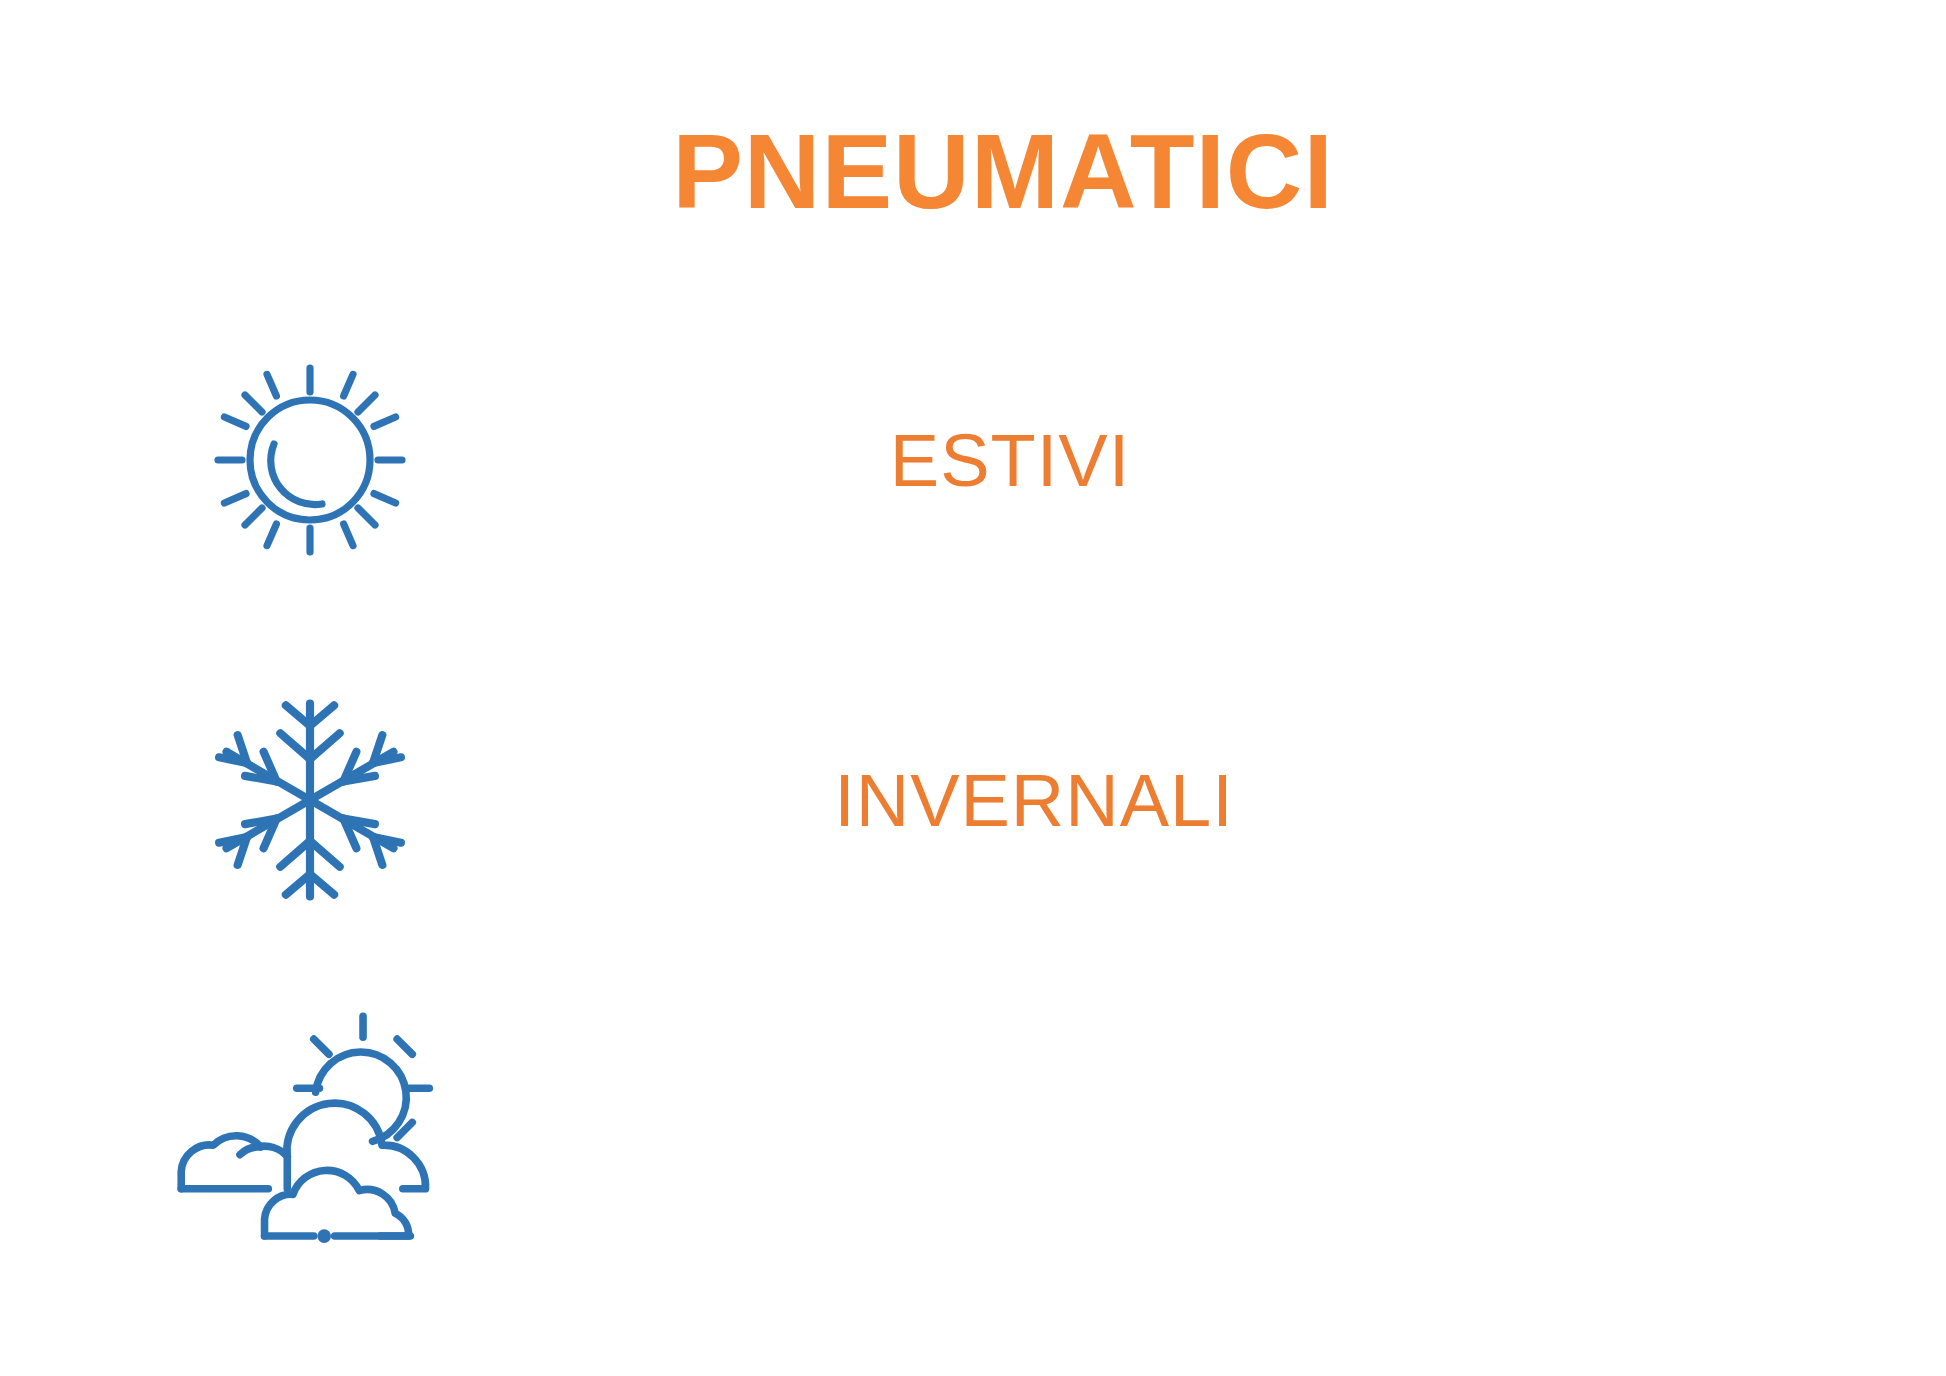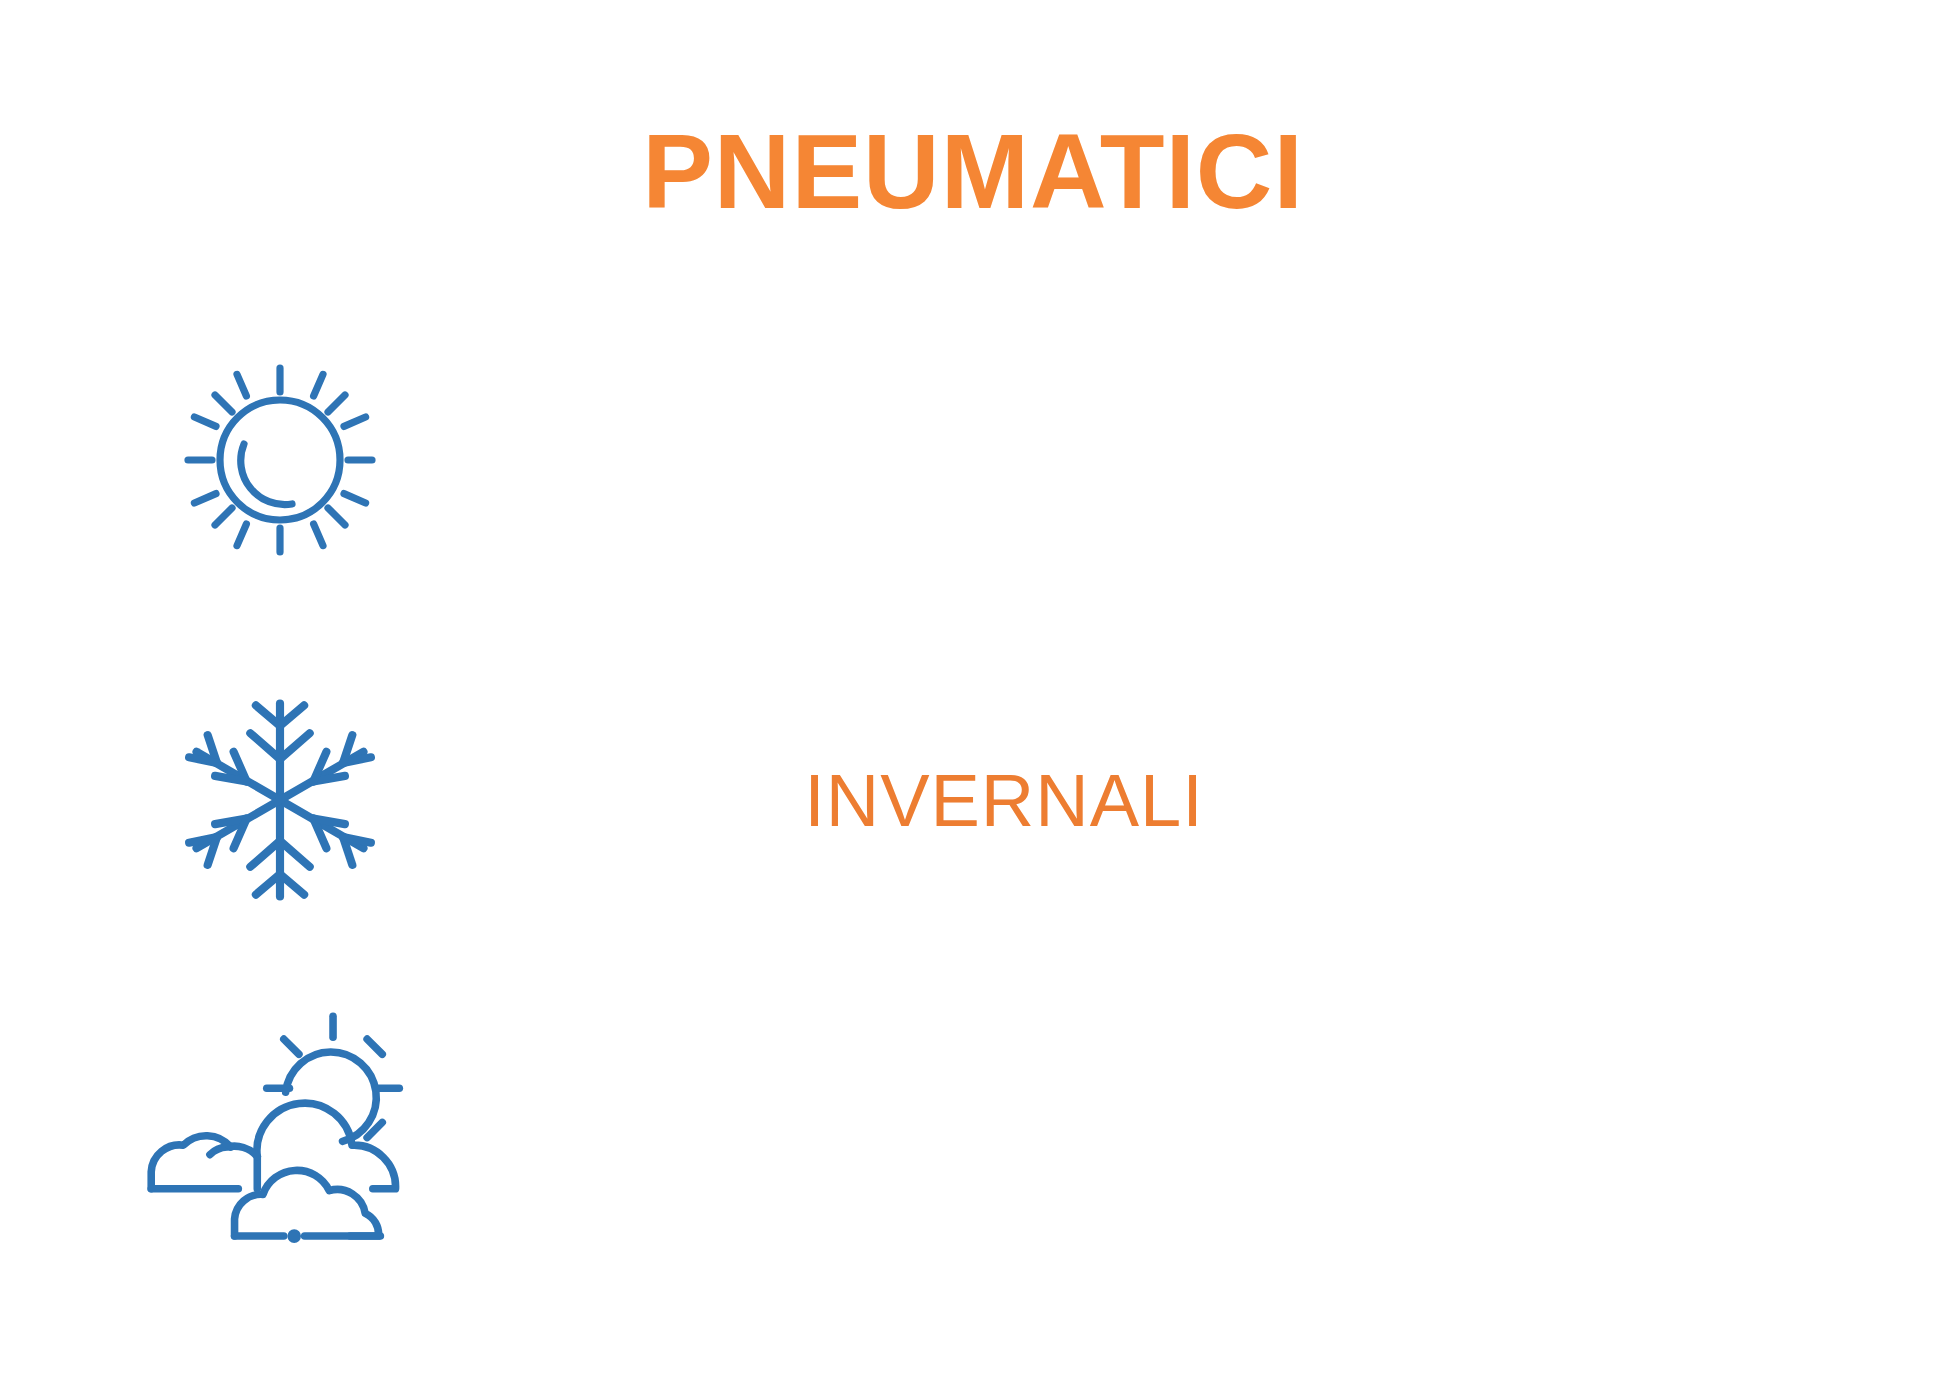--- a/index.html
+++ b/index.html
@@ -10,20 +10,21 @@
   }
   body {
     font-family: "Liberation Sans", sans-serif;
   }
   #page {
     position: relative;
     width: 1586px;
     height: 1376px;
     background: #ffffff;
     overflow: hidden;
+    margin-left: 30px;
   }
 
   
   #page-title {
     position: absolute;
     left: 0;
     top: 118px;
     width: 1946px;
     text-align: center;
     font-family: "Liberation Sans", sans-serif;
@@ -112,20 +113,23 @@
         <line x1="38" y1="86" x2="29.5" y2="94.5"></line>
         <line x1="40.5" y1="19.2" x2="45.2" y2="30.0"></line>
         <line x1="78.8" y1="94.0" x2="83.5" y2="104.8"></line>
         <line x1="83.5" y1="19.2" x2="78.8" y2="30.0"></line>
         <line x1="45.2" y1="94.0" x2="40.5" y2="104.8"></line>
         <line x1="19.2" y1="40.5" x2="30.0" y2="45.2"></line>
         <line x1="94.0" y1="78.8" x2="104.8" y2="83.5"></line>
         <line x1="19.2" y1="83.5" x2="30.0" y2="78.8"></line>
         <line x1="94.0" y1="45.2" x2="104.8" y2="40.5"></line>
       </svg>
+    </div>
+    <div class="label-cell">
+      <span class="season-label">ESTIVI</span>
     </div>
   </div>
 
   <div class="row" id="row-invernali">
     <div class="icon-cell">
       <svg class="wx-icon" id="icon-snowflake" viewBox="0 0 124 132" fill="none" stroke="#2E74B5" stroke-width="4.4" stroke-linecap="round" stroke-linejoin="round">
         <g>
 
           <g>
             <line x1="62" y1="14" x2="62" y2="118"></line>

